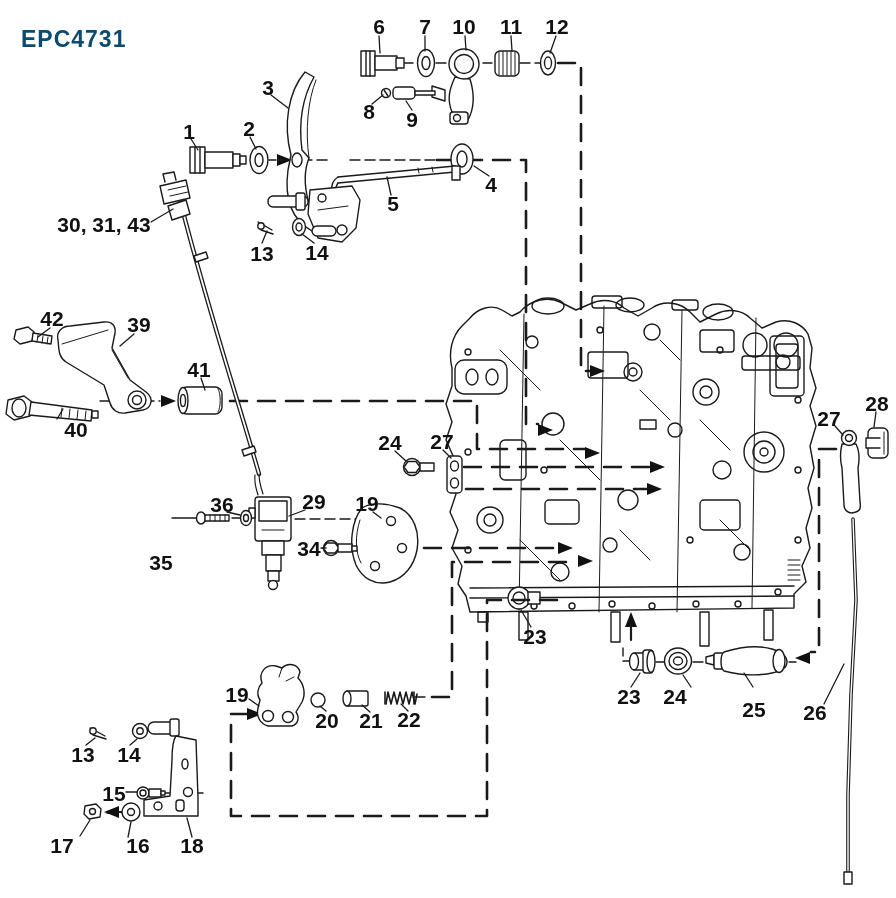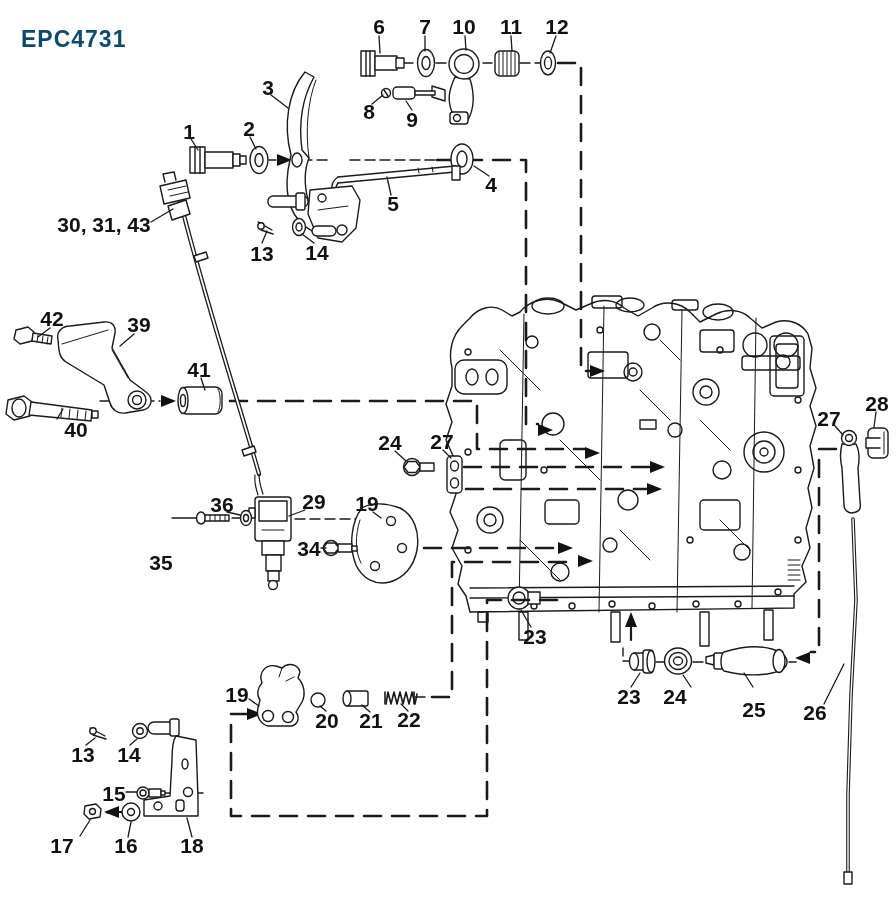--- a/index.html
+++ b/index.html
@@ -534,17 +534,17 @@
       <div class="part-label" style="left: 829px; top: 418px;">27</div>
       <div class="part-label" style="left: 877px; top: 403px;">28</div>
       <div class="part-label" style="left: 237px; top: 694px;">19</div>
       <div class="part-label" style="left: 327px; top: 720px;">20</div>
       <div class="part-label" style="left: 371px; top: 720px;">21</div>
       <div class="part-label" style="left: 409px; top: 719px;">22</div>
       <div class="part-label" style="left: 83px; top: 754px;">13</div>
       <div class="part-label" style="left: 129px; top: 754px;">14</div>
       <div class="part-label" style="left: 114px; top: 793px;">15</div>
       <div class="part-label" style="left: 62px; top: 845px;">17</div>
-      <div class="part-label" style="left: 126px; top: 845px;">16</div>
+      <div class="part-label" style="left: 138px; top: 845px;">16</div>
       <div class="part-label" style="left: 192px; top: 845px;">18</div>
     </div>
 
 </div>
 
 </body></html>

